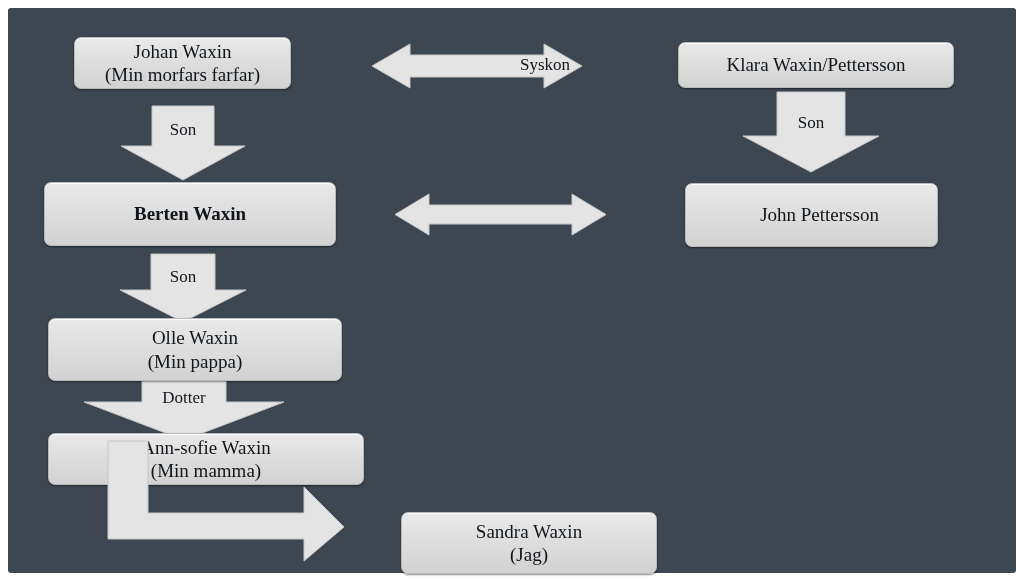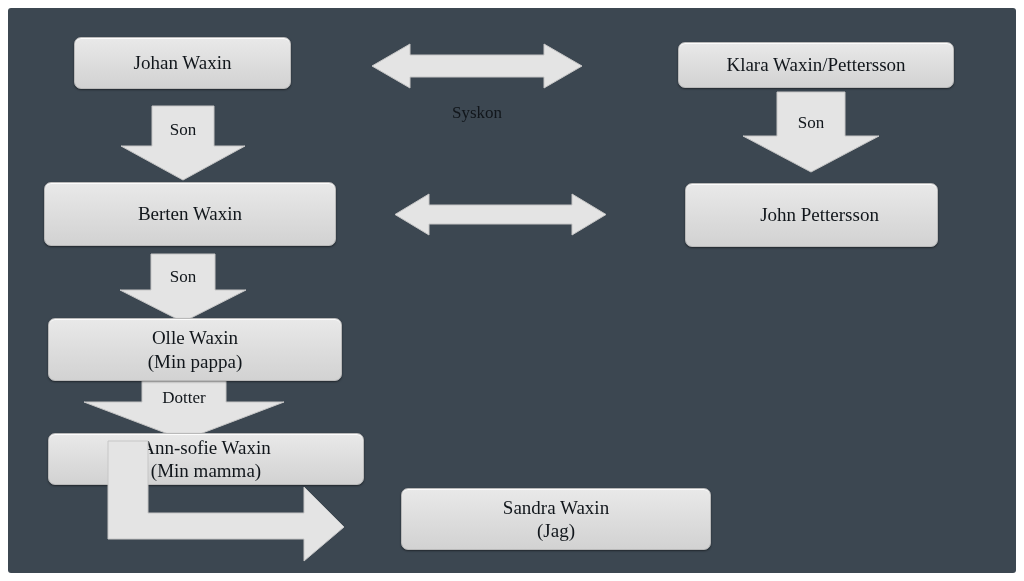--- a/index.html
+++ b/index.html
@@ -75,48 +75,49 @@
   .arrow.elbow { z-index: 5; }
 </style>
 </head>
 <body>
 
 <div id="canvas">
   <div id="panel">
 
     <div class="node" style="left:66px; top:29px; width:217px; height:52px;text-align:right;">
       <span class="ln">Johan Waxin</span>
+      <span class="ln">(Min morfars farfar)</span>
     </div>
 
     <div class="arrow" style="left:364px; top:36px; width:210px; height:44px;">
       <svg width="210" height="44" viewBox="0 0 210 44" aria-hidden="true">
         <polygon class="arrow-poly" points="0,22 38,0 38,11 172,11 172,0 210,22 172,44 172,33 38,33 38,44"></polygon>
       </svg>
     </div>
-    <div class="arrow-label" style="left:364px; top:47px; width:210px; text-align:center;margin-top:48px;">Syskon</div>
+    <div class="arrow-label" style="left:352px; top:47px; width:210px; text-align:right;">Syskon</div>
 
     <div class="node" style="left:670px; top:34px; width:276px; height:46px;">
       <span class="ln">Klara Waxin/Pettersson</span>
     </div>
 
     <div class="arrow" style="left:113px; top:98px; width:124px; height:74px;">
       <svg width="124" height="74" viewBox="0 0 124 74" aria-hidden="true">
         <polygon class="arrow-poly" points="31,0 93,0 93,40 124,40 62,74 0,40 31,40"></polygon>
       </svg>
     </div>
     <div class="arrow-label" style="left:113px; top:112px; width:124px; text-align:center;">Son</div>
 
     <div class="arrow" style="left:735px; top:84px; width:136px; height:80px;">
       <svg width="136" height="80" viewBox="0 0 136 80" aria-hidden="true">
         <polygon class="arrow-poly" points="34,0 102,0 102,44 136,44 68,80 0,44 34,44"></polygon>
       </svg>
     </div>
     <div class="arrow-label" style="left:735px; top:105px; width:136px; text-align:center;">Son</div>
 
-    <div class="node" style="left:36px; top:174px; width:292px; height:64px;">
+    <div class="node" style="left:36px; top:174px; width:292px; height:64px;font-weight:bold;">
       <span class="ln">Berten Waxin</span>
     </div>
 
     <div class="arrow" style="left:387px; top:186px; width:211px; height:41px;">
       <svg width="211" height="41" viewBox="0 0 211 41" aria-hidden="true">
         <polygon class="arrow-poly" points="0,20.5 34,0 34,11 177,11 177,0 211,20.5 177,41 177,30 34,30 34,41"></polygon>
       </svg>
     </div>
 
     <div class="node" style="left:677px; top:175px; width:253px; height:64px;padding-left:16px;">
@@ -147,19 +148,19 @@
       <span class="ln">(Min mamma)</span>
     </div>
 
     <div class="arrow elbow" style="left:100px; top:433px; width:236px; height:120px;">
       <svg width="236" height="120" viewBox="0 0 236 120" aria-hidden="true">
         <polygon class="arrow-poly" points="0,0 40,0 40,72 196,72 196,46 236,86 196,120 196,98 0,98"></polygon>
       </svg>
     </div>
     <div class="arrow-label" style="left:132px; top:513px; text-align:left;">Dotter</div>
 
-    <div class="node" style="left:393px; top:480px; width:310px; height:62px;text-align:right;">
+    <div class="node" style="left:393px; top:504px; width:256px; height:62px;text-align:right;">
       <span class="ln">Sandra Waxin</span>
       <span class="ln">(Jag)</span>
     </div>
 
   </div>
 </div>
 
 </body></html>

